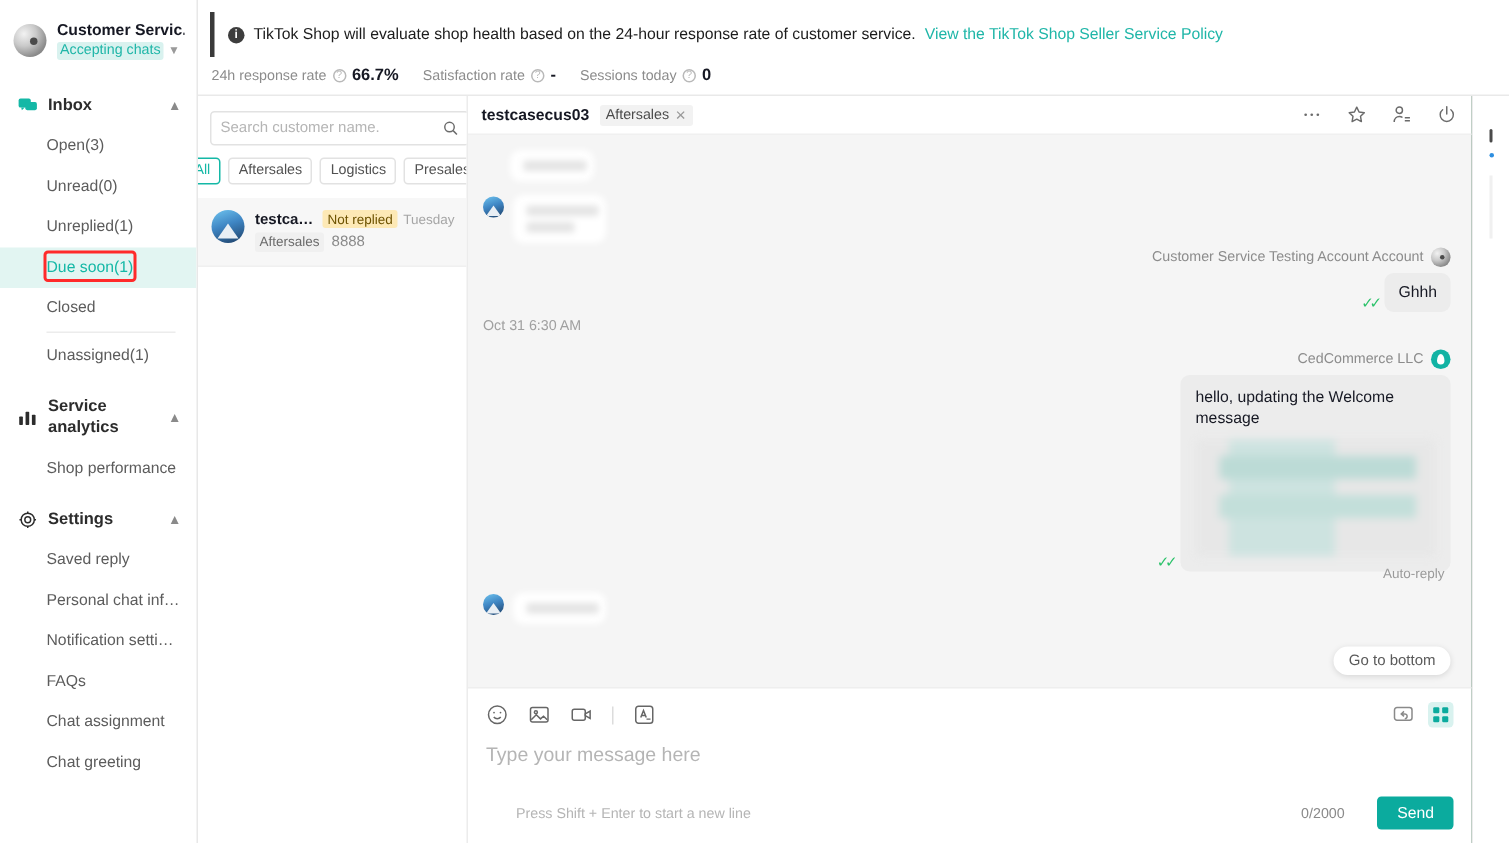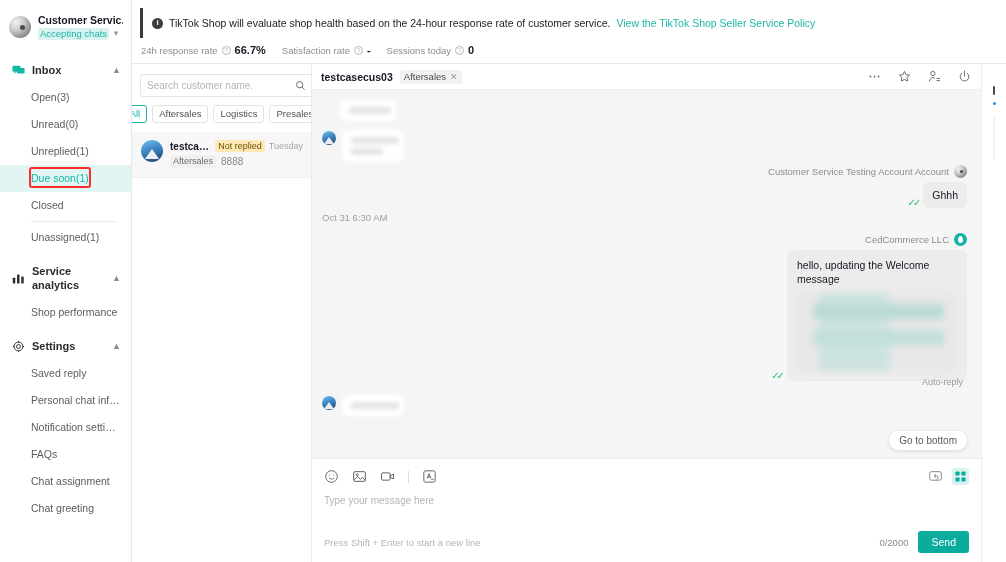--- a/index.html
+++ b/index.html
@@ -251,24 +251,24 @@
   .composer { background: #fff; border-top: 1px solid #eee; padding: 7px 12px 0 12px; display: flex; flex-direction: column; }
   .comp-tools { display: flex; align-items: center; gap: 13px; padding: 2px 0 6px 0; }
   .tico { width: 15px; height: 15px; color: #666; cursor: pointer; display: block; }
   .tdiv { width: 1px; height: 12px; background: #dcdcdc; }
   .comp-right { margin-left: auto; display: flex; align-items: center; gap: 9px; }
   .grid-btn {
     width: 17px; height: 17px; background: #d9f2ef; border-radius: 3px;
     display: flex; align-items: center; justify-content: center; cursor: pointer;
   }
   .comp-input {
-    flex: 1; font-size: 10px; color: #b5b5b5; padding: 4px 0 0 0; min-height: 34px;
+    flex: 1; font-size: 13px; color: #b5b5b5; padding: 4px 0 0 0; min-height: 34px;
   }
   .comp-foot {
-    display: flex; align-items: center; padding: 6px 0 9px 0; gap: 10px;
+    display: flex; align-items: center; padding: 6px 0 9px 0; gap: 22px; margin-left: 20px;
   }
   .hint { font-size: 9.5px; color: #b5b5b5; flex: 1; }
   .counter { font-size: 9.5px; color: #8a8a8a; }
   .send-btn {
     background: #0bab9e; color: #fff; font-size: 10.5px; border: none;
     border-radius: 3px; padding: 5px 13px; cursor: pointer;
     font-family: "Liberation Sans", sans-serif;
   }
 
   .rightpanel {

